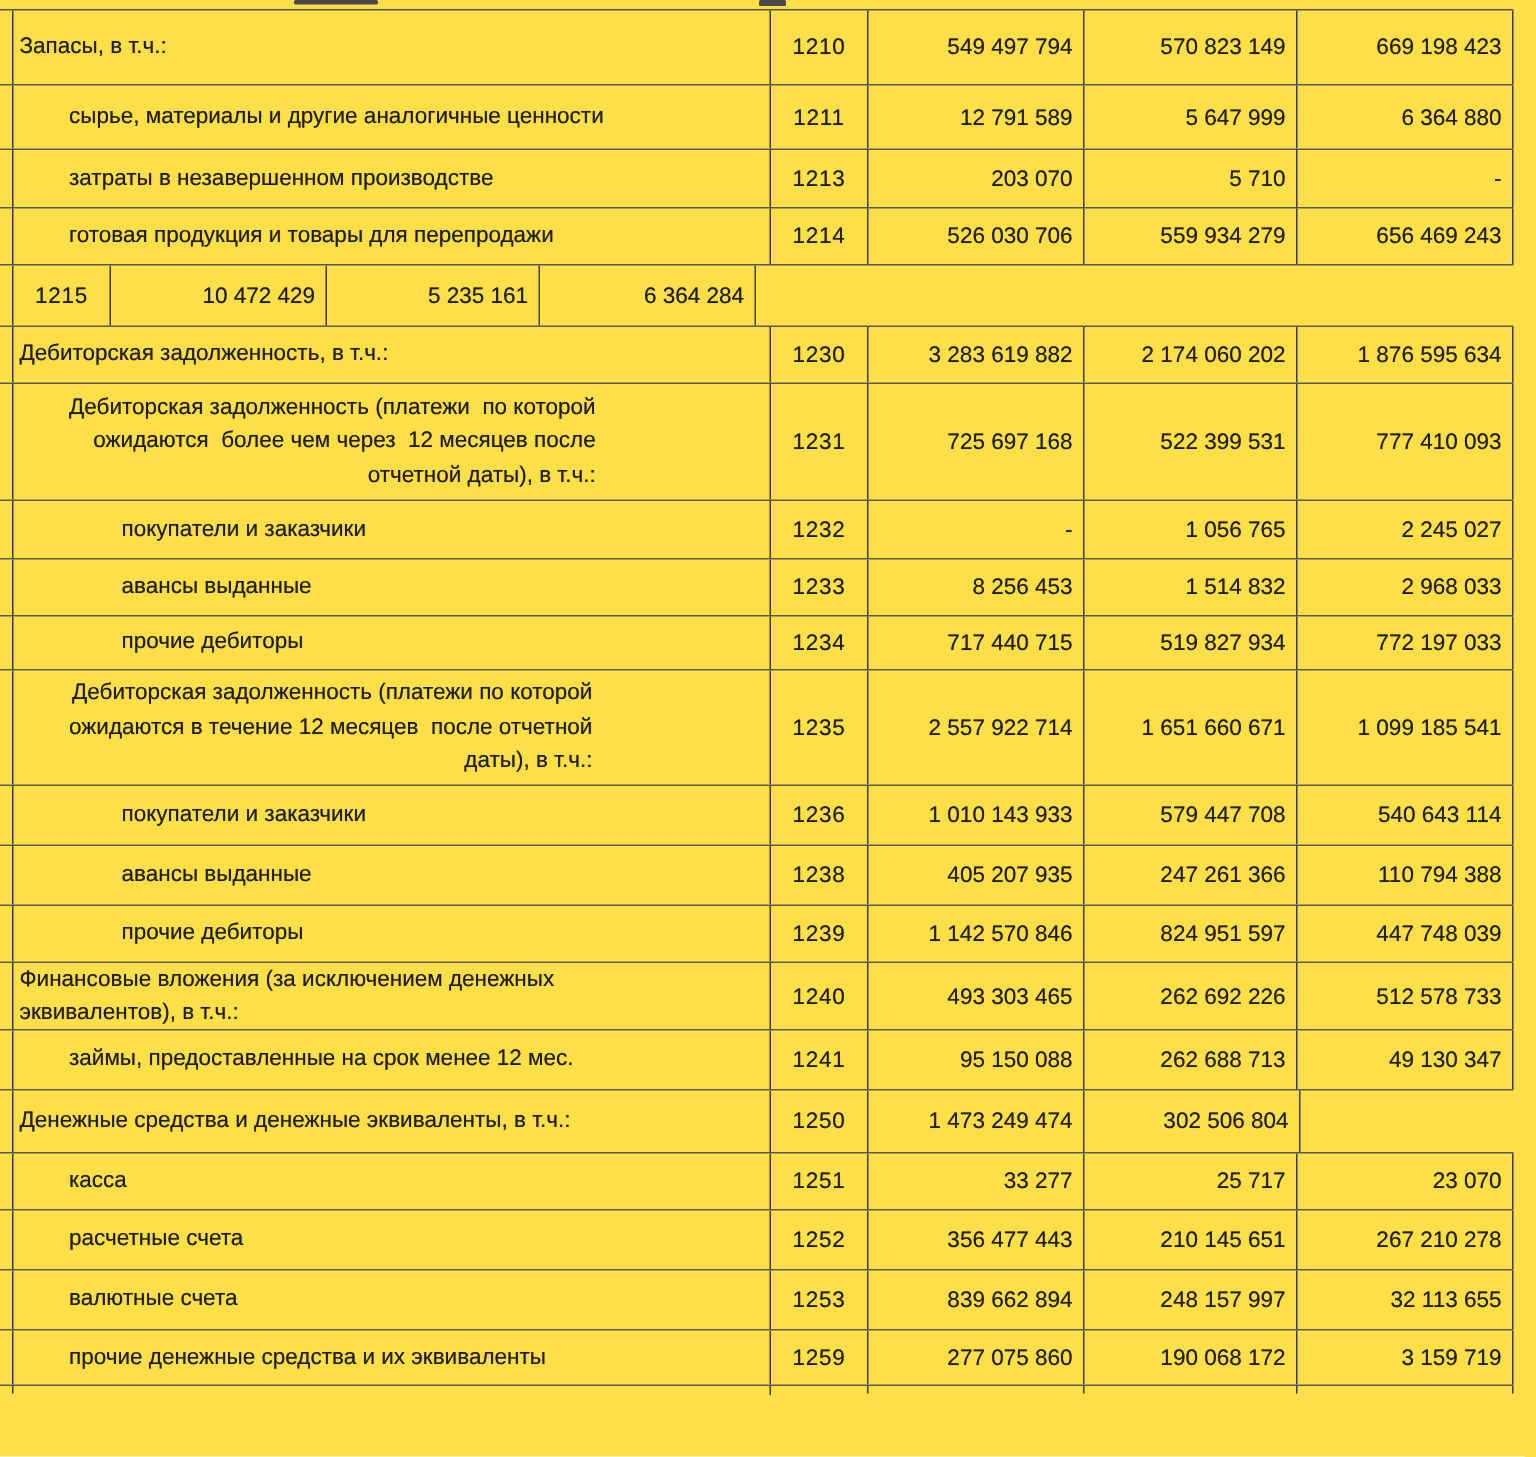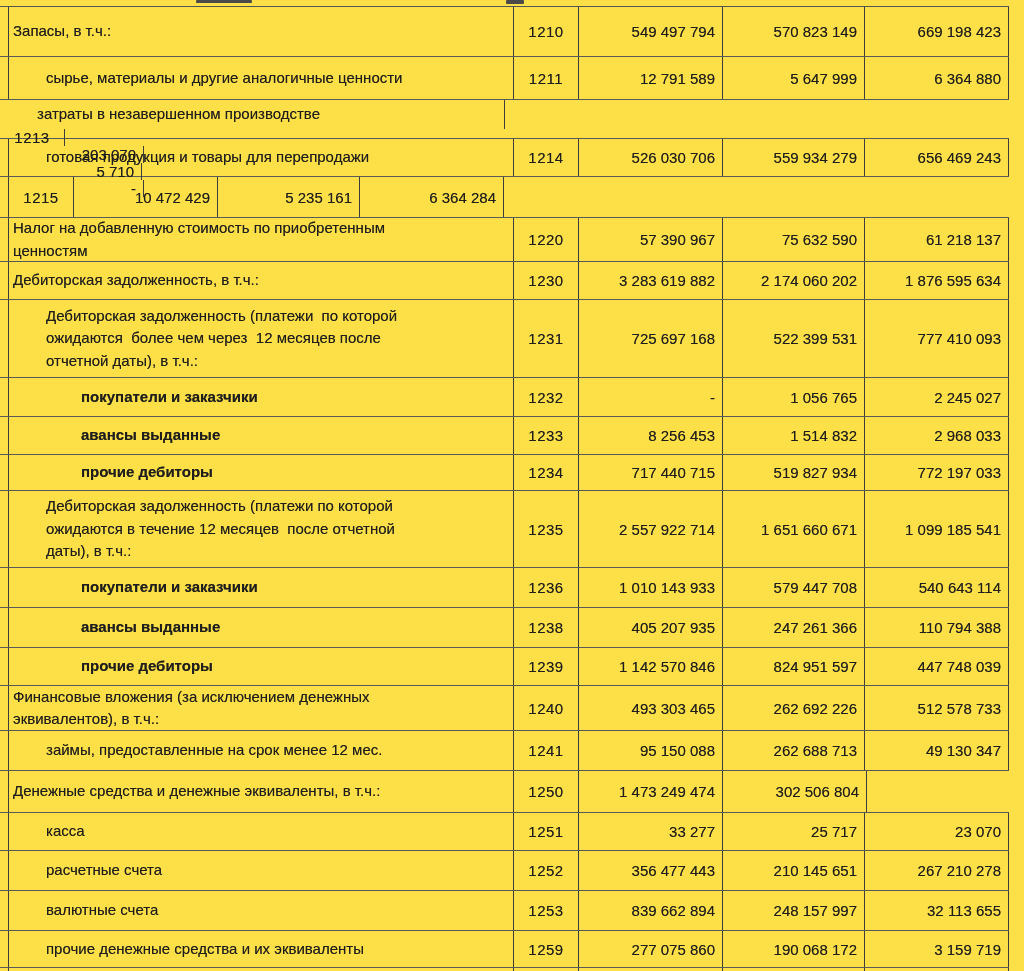--- a/index.html
+++ b/index.html
@@ -10,22 +10,22 @@
   .art2{left:506px;top:0;width:18px;height:4px;}
   .tbl{position:absolute;left:0;top:6px;width:1009px;border-top:1px solid #555;}
   .row{display:flex;align-items:stretch;box-sizing:border-box;border-bottom:1px solid #5a5a5a;}
   .row.stub{border-bottom:none;}
   .cell{box-sizing:border-box;}
   .c-note{width:9px;border-right:1px solid #3c3c3c;position:relative;overflow:hidden;flex:none;}
   .c-note span{position:absolute;left:-8px;top:50%;transform:translateY(-50%);font-size:15px;color:#2a2a2a;}
   .c-label{width:505px;flex:none;border-right:1px solid #3c3c3c;display:flex;align-items:center;
            font-size:15px;line-height:1.5;padding:3px 8px 3px 4px;white-space:pre-wrap;
            text-shadow:0 0 0.5px rgba(30,30,30,.6);}
-  .c-label.ind1{padding-left:37px;}
-  .c-label.ind2{padding-left:72px;font-weight:bold;}
+  .c-label.ind1{padding-left:37px;text-align:right;}
+  .c-label.ind2{padding-left:72px;}
   .c-code{width:65px;flex:none;border-right:1px solid #3c3c3c;display:flex;align-items:center;
           justify-content:center;font-size:15px;letter-spacing:.5px;text-shadow:0 0 0.5px rgba(30,30,30,.6);}
   .c-val{flex:none;border-right:1px solid #3c3c3c;display:flex;align-items:center;justify-content:flex-end;
          font-size:15px;padding-right:7px;text-shadow:0 0 0.5px rgba(30,30,30,.6);}
   .c-v1{width:144px;}
   .c-v2{width:142px;}
   .c-v3{width:144px;}
 </style>
 </head>
 <body>
@@ -43,21 +43,21 @@
         <div class="cell c-val c-v3">669 198 423</div>
       </div>
       <div class="row" style="height: 43px;">
         <div class="cell c-note"></div>
         <div class="cell c-label ind1">сырье, материалы и другие аналогичные ценности</div>
         <div class="cell c-code">1211</div>
         <div class="cell c-val c-v1">12 791 589</div>
         <div class="cell c-val c-v2">5 647 999</div>
         <div class="cell c-val c-v3">6 364 880</div>
       </div>
-      <div class="row" style="height: 39px; flex-direction: column;">
+      <div class="row" style="height: 39px;">
         <div class="cell c-note"></div>
         <div class="cell c-label ind1">затраты в незавершенном производстве</div>
         <div class="cell c-code">1213</div>
         <div class="cell c-val c-v1">203 070</div>
         <div class="cell c-val c-v2">5 710</div>
         <div class="cell c-val c-v3">-</div>
       </div>
       <div class="row" style="height: 38px;">
         <div class="cell c-note"></div>
         <div class="cell c-label ind1">готовая продукция и товары для перепродажи</div>
@@ -65,29 +65,20 @@
         <div class="cell c-val c-v1">526 030 706</div>
         <div class="cell c-val c-v2">559 934 279</div>
         <div class="cell c-val c-v3">656 469 243</div>
       </div>
       <div class="row" style="height: 41px;">
         <div class="cell c-note"></div>
         <div class="cell c-code">1215</div>
         <div class="cell c-val c-v1">10 472 429</div>
         <div class="cell c-val c-v2">5 235 161</div>
         <div class="cell c-val c-v3">6 364 284</div>
-      </div>
-      <div class="row" style="height: 44px;">
-        <div class="cell c-note"></div>
-        <div class="cell c-label">Налог на добавленную стоимость по приобретенным
-ценностям</div>
-        <div class="cell c-code">1220</div>
-        <div class="cell c-val c-v1">57 390 967</div>
-        <div class="cell c-val c-v2">75 632 590</div>
-        <div class="cell c-val c-v3">61 218 137</div>
       </div>
       <div class="row" style="height: 38px; text-align: center;">
         <div class="cell c-note">
           <span>5</span>
         </div>
         <div class="cell c-label">Дебиторская задолженность, в т.ч.:</div>
         <div class="cell c-code">1230</div>
         <div class="cell c-val c-v1">3 283 619 882</div>
         <div class="cell c-val c-v2">2 174 060 202</div>
         <div class="cell c-val c-v3">1 876 595 634</div>

